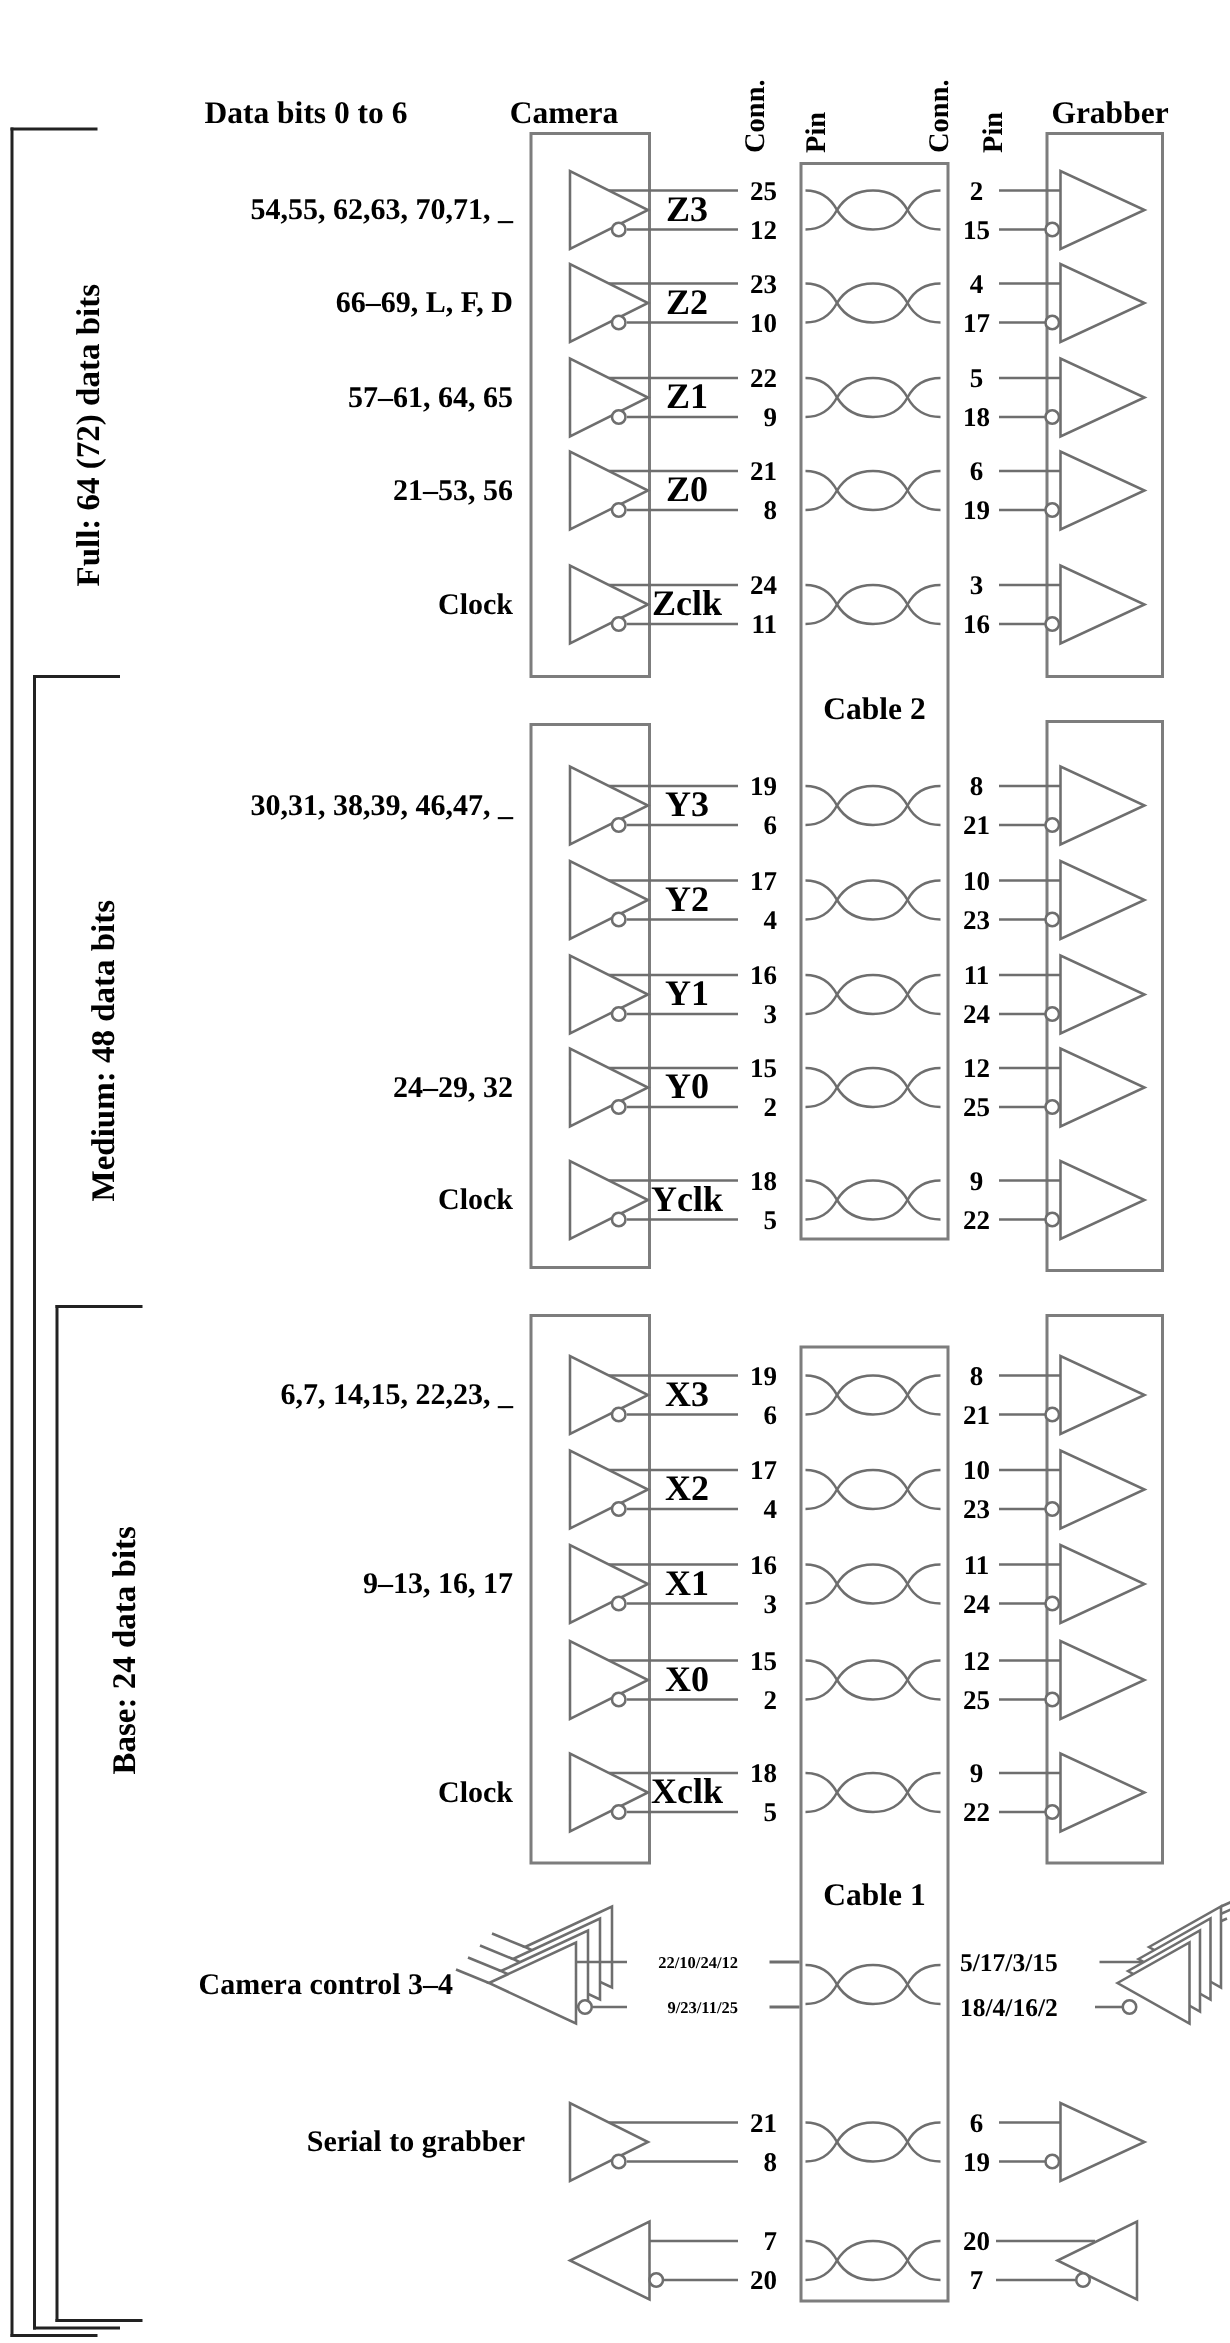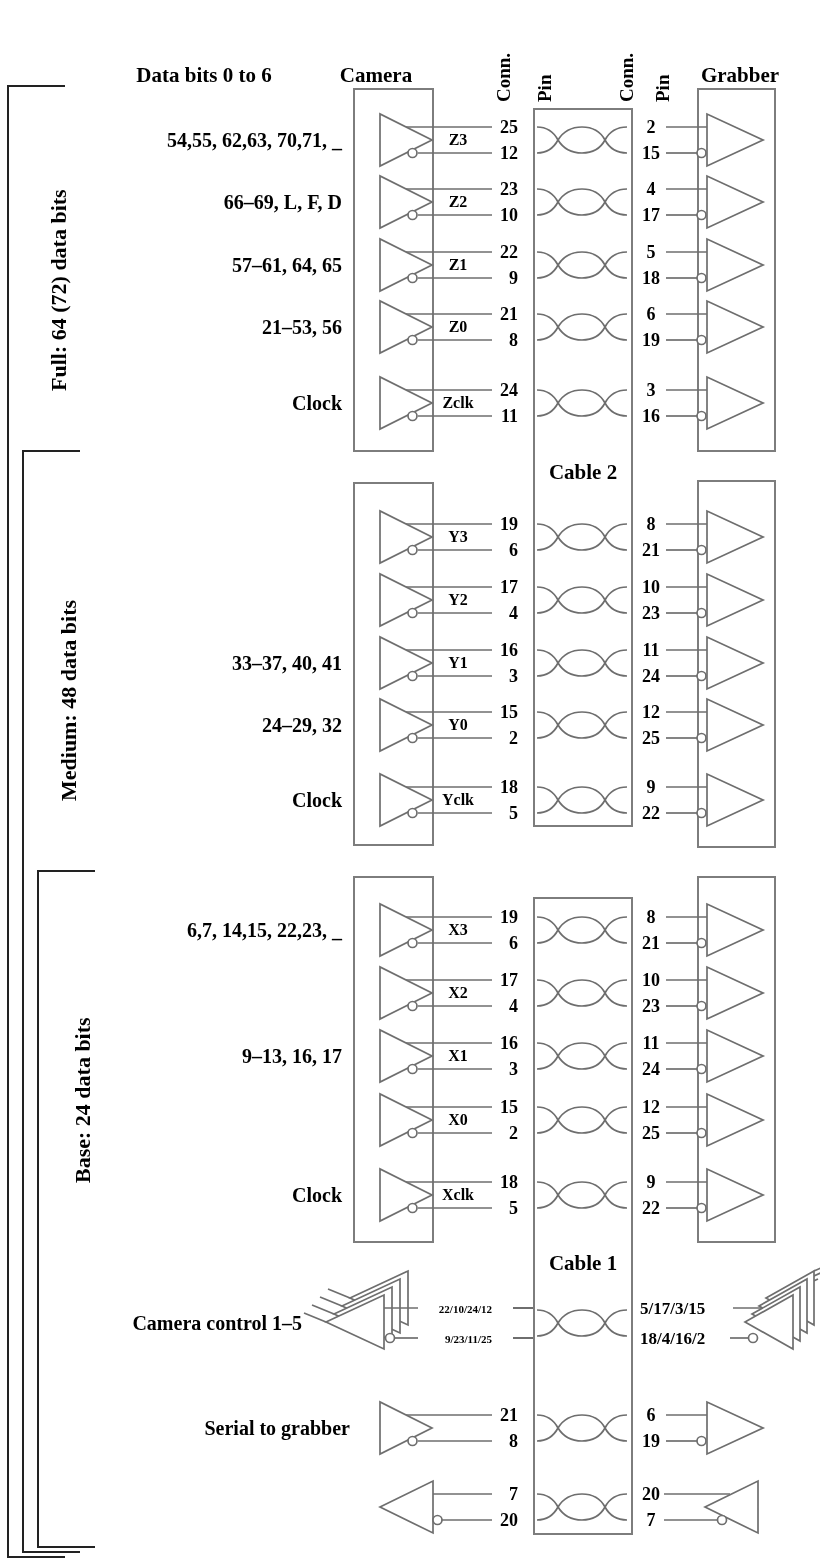--- a/index.html
+++ b/index.html
@@ -7,21 +7,21 @@
          font-family:"Liberation Serif",serif;color:#000;}
   .hdr{position:absolute;font-weight:bold;font-size:21px;text-align:center;white-space:nowrap;}
   .vhdr{position:absolute;writing-mode:vertical-rl;transform:rotate(180deg);
         font-weight:bold;font-size:19px;white-space:nowrap;width:22px;}
   .vlabel{position:absolute;writing-mode:vertical-rl;transform:rotate(180deg);
         font-weight:bold;font-size:22px;text-align:center;white-space:nowrap;width:34px;}
   .box{position:absolute;border:2px solid #7d7d7d;box-sizing:border-box;background:transparent;}
   .clabel{position:absolute;left:533px;width:100px;text-align:center;font-weight:bold;font-size:21px;}
   .rlabel{position:absolute;font-weight:bold;font-size:20px;text-align:right;
           height:26px;line-height:26px;white-space:nowrap;}
-  .sig{position:absolute;font-weight:bold;font-size:16px;text-align:center;
+  .sig{position:absolute;font-weight:bold;font-size:24px;text-align:center;
        height:14px;line-height:26px;}
   .pin{position:absolute;font-weight:bold;font-size:18px;height:26px;line-height:26px;}
   .pr{left:468px;width:50px;text-align:right;}
   .pl{left:632px;width:38px;text-align:center;}
   .prw{left:352px;width:140px;text-align:right;font-size:11px;}
   .plw{left:640px;width:95px;text-align:left;font-size:17px;}
   .vline{position:absolute;width:2px;background:#222;}
   .harm{position:absolute;height:2px;background:#222;}
   .hline{position:absolute;height:2px;background:#6e6e6e;}
   .dsvg{position:absolute;overflow:visible;}
@@ -62,21 +62,21 @@
   <div class="box" style="left:353px;top:482px;width:81px;height:364px"></div>
   <div class="box" style="left:697px;top:480px;width:79px;height:368px"></div>
   <div class="box" style="left:353px;top:876px;width:81px;height:367px"></div>
   <div class="box" style="left:697px;top:876px;width:79px;height:367px"></div>
   <div class="box" style="left:533px;top:108px;width:100px;height:719px"></div>
   <div class="box" style="left:533px;top:897px;width:100px;height:638px"></div>
 
   <div class="clabel" style="top:460px">Cable 2</div>
   <div class="clabel" style="top:1251px">Cable 1</div>
 
-  <div class="rlabel" style="left:60px;top:1310px;width:242px">Camera control 1–5</div>
+  <div class="rlabel" style="left:60px;top:1310px;width:242px">Camera control 3–4</div>
   <svg class="dsvg" style="left:300px;top:1268px" width="142" height="112">
     <line x1="26" y1="54" x2="4" y2="45"></line>
       <line x1="34" y1="46" x2="12" y2="37"></line>
     <line x1="42" y1="38" x2="20" y2="29"></line>
       <line x1="50" y1="30" x2="28" y2="21"></line>
     <polygon points="50,30 108,3 108,57"></polygon>
     <polygon points="42,38 100,11 100,65"></polygon>
     <polygon points="34,46 92,19 92,73"></polygon>
     <polygon points="26,54 84,27 84,81"></polygon>
     <line x1="84" y1="40" x2="118" y2="40"></line>
@@ -253,20 +253,21 @@
       <path d="M0,31 Q14,31 21,18 Q29,5 45,5 Q61,5 68,18 Q75,31 90,31"></path>
     </svg>
     <div class="pin pl" style="top:377px">3</div>
     <div class="pin pl" style="top:403px">16</div>
     <svg class="dsvg" style="left:664px;top:371px" width="112" height="64">
       <line x1="2" y1="19" x2="43" y2="19"></line>
       <line x1="2" y1="45" x2="33" y2="45"></line>
       <polygon points="43,6 43,58 99,32"></polygon>
       <circle cx="37.5" cy="45" r="4.5"></circle>
     </svg>
+    <div class="rlabel" style="left:90px;top:524px;width:252px">30,31, 38,39, 46,47, _</div>
     <svg class="dsvg" style="left:370px;top:505px" width="125" height="64">
       <line x1="36" y1="19" x2="122" y2="19"></line>
       <line x1="48" y1="45" x2="122" y2="45"></line>
       <polygon points="10,6 10,58 62,32"></polygon>
       <circle cx="42.5" cy="45" r="4.5"></circle>
     </svg>
     <div class="sig" style="left:428px;top:524px;width:60px">Y3</div>
     <div class="pin pr" style="top:511px">19</div>
     <div class="pin pr" style="top:537px">6</div>
     <svg class="dsvg" style="left:537px;top:519px" width="90" height="36">
@@ -295,21 +296,20 @@
       <path d="M0,31 Q14,31 21,18 Q29,5 45,5 Q61,5 68,18 Q75,31 90,31"></path>
     </svg>
     <div class="pin pl" style="top:574px">10</div>
     <div class="pin pl" style="top:600px">23</div>
     <svg class="dsvg" style="left:664px;top:568px" width="112" height="64">
       <line x1="2" y1="19" x2="43" y2="19"></line>
       <line x1="2" y1="45" x2="33" y2="45"></line>
       <polygon points="43,6 43,58 99,32"></polygon>
       <circle cx="37.5" cy="45" r="4.5"></circle>
     </svg>
-    <div class="rlabel" style="left:90px;top:650px;width:252px">33–37, 40, 41</div>
     <svg class="dsvg" style="left:370px;top:631px" width="125" height="64">
       <line x1="36" y1="19" x2="122" y2="19"></line>
       <line x1="48" y1="45" x2="122" y2="45"></line>
       <polygon points="10,6 10,58 62,32"></polygon>
       <circle cx="42.5" cy="45" r="4.5"></circle>
     </svg>
     <div class="sig" style="left:428px;top:650px;width:60px">Y1</div>
     <div class="pin pr" style="top:637px">16</div>
     <div class="pin pr" style="top:663px">3</div>
     <svg class="dsvg" style="left:537px;top:645px" width="90" height="36">

